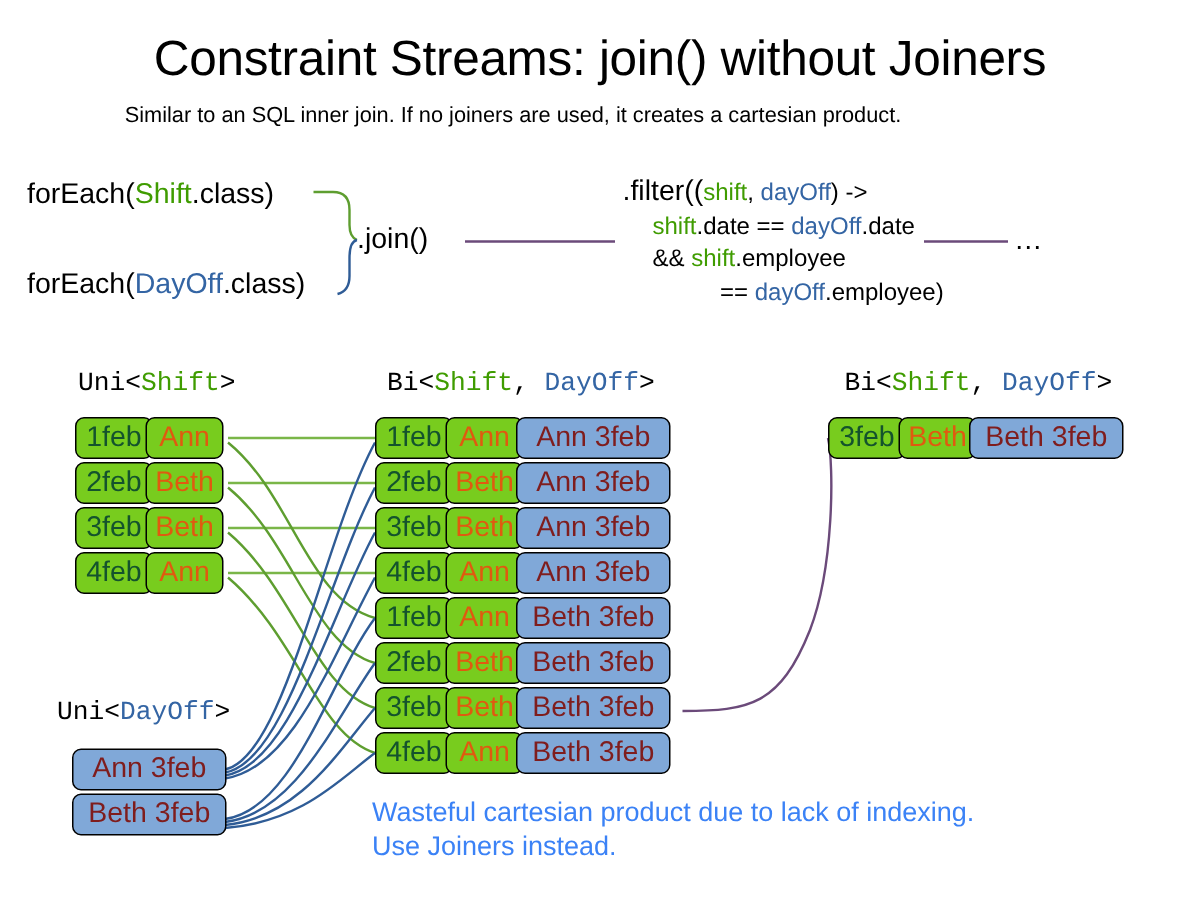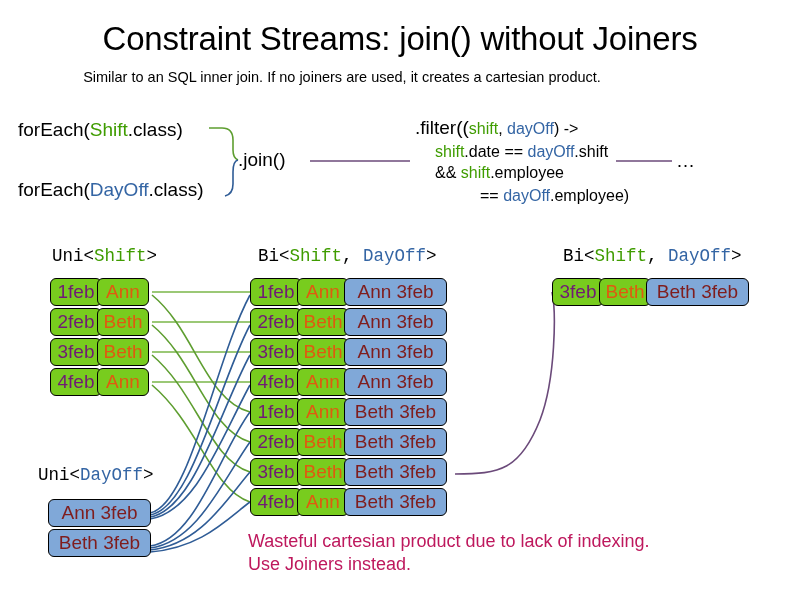--- a/index.html
+++ b/index.html
@@ -76,21 +76,21 @@
     font-size: 19px;
     line-height: 24px;
     display: flex;
     align-items: center;
     justify-content: center;
     padding: 0 3px;
     white-space: nowrap;
   }
   .cell.green { background: #7ed321; background: #78cc1e; }
   .cell.blue  { background: #80a8d8; }
-  .cell.date  { color: #701a75; width: 52px; }
+  .cell.date  { color: #14532d; width: 52px; }
   .cell.name  { color: #e8590c; color: #e05a10; width: 52px; margin-left: -5px; }
   .cell.pair  { color: #7f1d1d; width: 103px; margin-left: -5px; }
 
   
   #uni-shift-list { left: 50px; top: 278px; }
   #uni-shift-list .tuple { margin-bottom: 2px; }
 
   
   #bi-mid-list { left: 250px; top: 278px; }
   #bi-mid-list .tuple { margin-bottom: 2px; }
@@ -99,21 +99,21 @@
   #bi-right-list { left: 552px; top: 278px; }
 
   
   #uni-dayoff-list { left: 48px; top: 499px; }
   #uni-dayoff-list .tuple { margin-bottom: 2px; }
   #uni-dayoff-list .cell.pair { margin-left: 0; }
 
   
   #warning {
     left: 248px; top: 530px;
-    color: #be185d;
+    color: #3b82f6;
     font-size: 18px;
     line-height: 23px;
     white-space: nowrap;
   }
 
   
   #wires {
     left: 0; top: 0; width: 800px; height: 600px;
     pointer-events: none;
   }
@@ -170,21 +170,21 @@
   <span>forEach(</span><span class="b">DayOff</span><span>.class)</span>
 </div>
 
 <div class="abs code" id="join-call">.join()</div>
 
 <div class="abs code small" id="filter-l1">
   <span style="font-size:19px">.filter((</span><span class="g">shift</span><span>, </span><span class="b">dayOff</span><span>) -&gt;</span>
 </div>
 
 <div class="abs code small" id="filter-l2">
-  <span class="g">shift</span><span>.date == </span><span class="b">dayOff</span><span>.shift</span>
+  <span class="g">shift</span><span>.date == </span><span class="b">dayOff</span><span>.date</span>
 </div>
 
 <div class="abs code small" id="filter-l3">
   <span>&amp;&amp; </span><span class="g">shift</span><span>.employee</span>
 </div>
 
 <div class="abs code small" id="filter-l4">
   <span>== </span><span class="b">dayOff</span><span>.employee)</span>
 </div>
 

